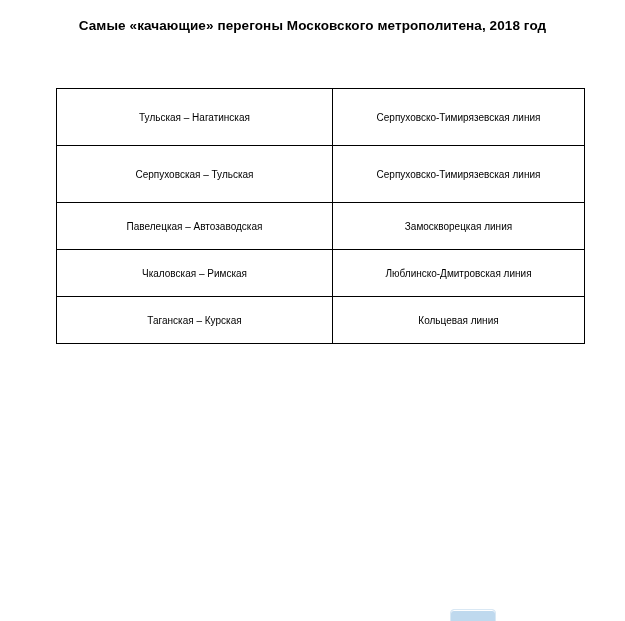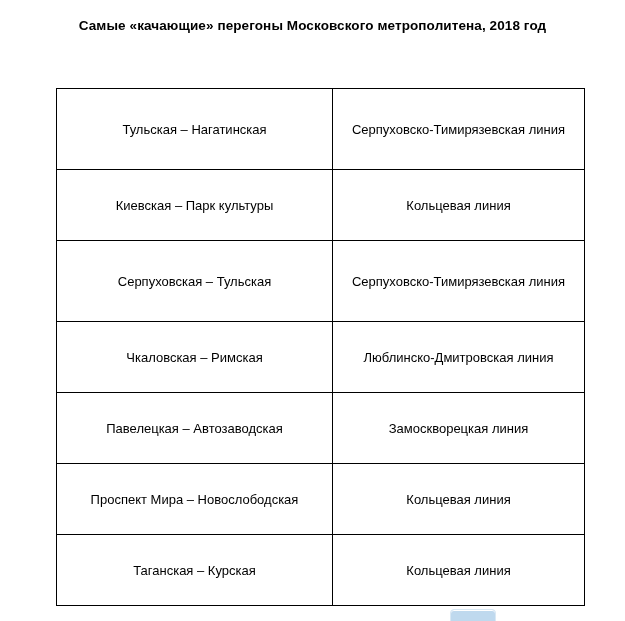--- a/index.html
+++ b/index.html
@@ -44,24 +44,24 @@
     top: 88px;
     width: 528px;
     border-collapse: collapse;
     table-layout: fixed;
     background: #ffffff;
   }
   .data-table td {
     border: 1px solid #000000;
     text-align: center;
     vertical-align: middle;
-    font-size: 13px;
+    font-size: 10px;
     line-height: 17px;
     font-weight: normal;
-    padding: 18px 8px;
+    padding: 6px 8px;
     color: #000000;
   }
   .col-segment {
     width: 276px;
   }
   .col-line {
     width: 252px;
   }
   .row-single td {
     height: 34px;
@@ -94,39 +94,31 @@
   <table class="data-table">
     <colgroup>
       <col class="col-segment">
       <col class="col-line">
     </colgroup>
     <tbody>
         <tr class="row-double">
           <td>Тульская – Нагатинская</td>
           <td>Серпуховско-Тимирязевская линия</td>
         </tr>
-        <tr class="row-single">
-          <td>Киевская – Парк культуры</td>
-          <td>Кольцевая линия</td>
-        </tr>
         <tr class="row-double">
           <td>Серпуховская – Тульская</td>
           <td>Серпуховско-Тимирязевская линия</td>
-        </tr>
-        <tr class="row-single">
-          <td>Чкаловская – Римская</td>
-          <td>Люблинско-Дмитровская линия</td>
         </tr>
         <tr class="row-single">
           <td>Павелецкая – Автозаводская</td>
           <td>Замоскворецкая линия</td>
         </tr>
         <tr class="row-single">
-          <td>Проспект Мира – Новослободская</td>
-          <td>Кольцевая линия</td>
+          <td>Чкаловская – Римская</td>
+          <td>Люблинско-Дмитровская линия</td>
         </tr>
         <tr class="row-single">
           <td>Таганская – Курская</td>
           <td>Кольцевая линия</td>
         </tr>
       </tbody>
   </table>
 
   <div class="ui-fragment"></div>
 

